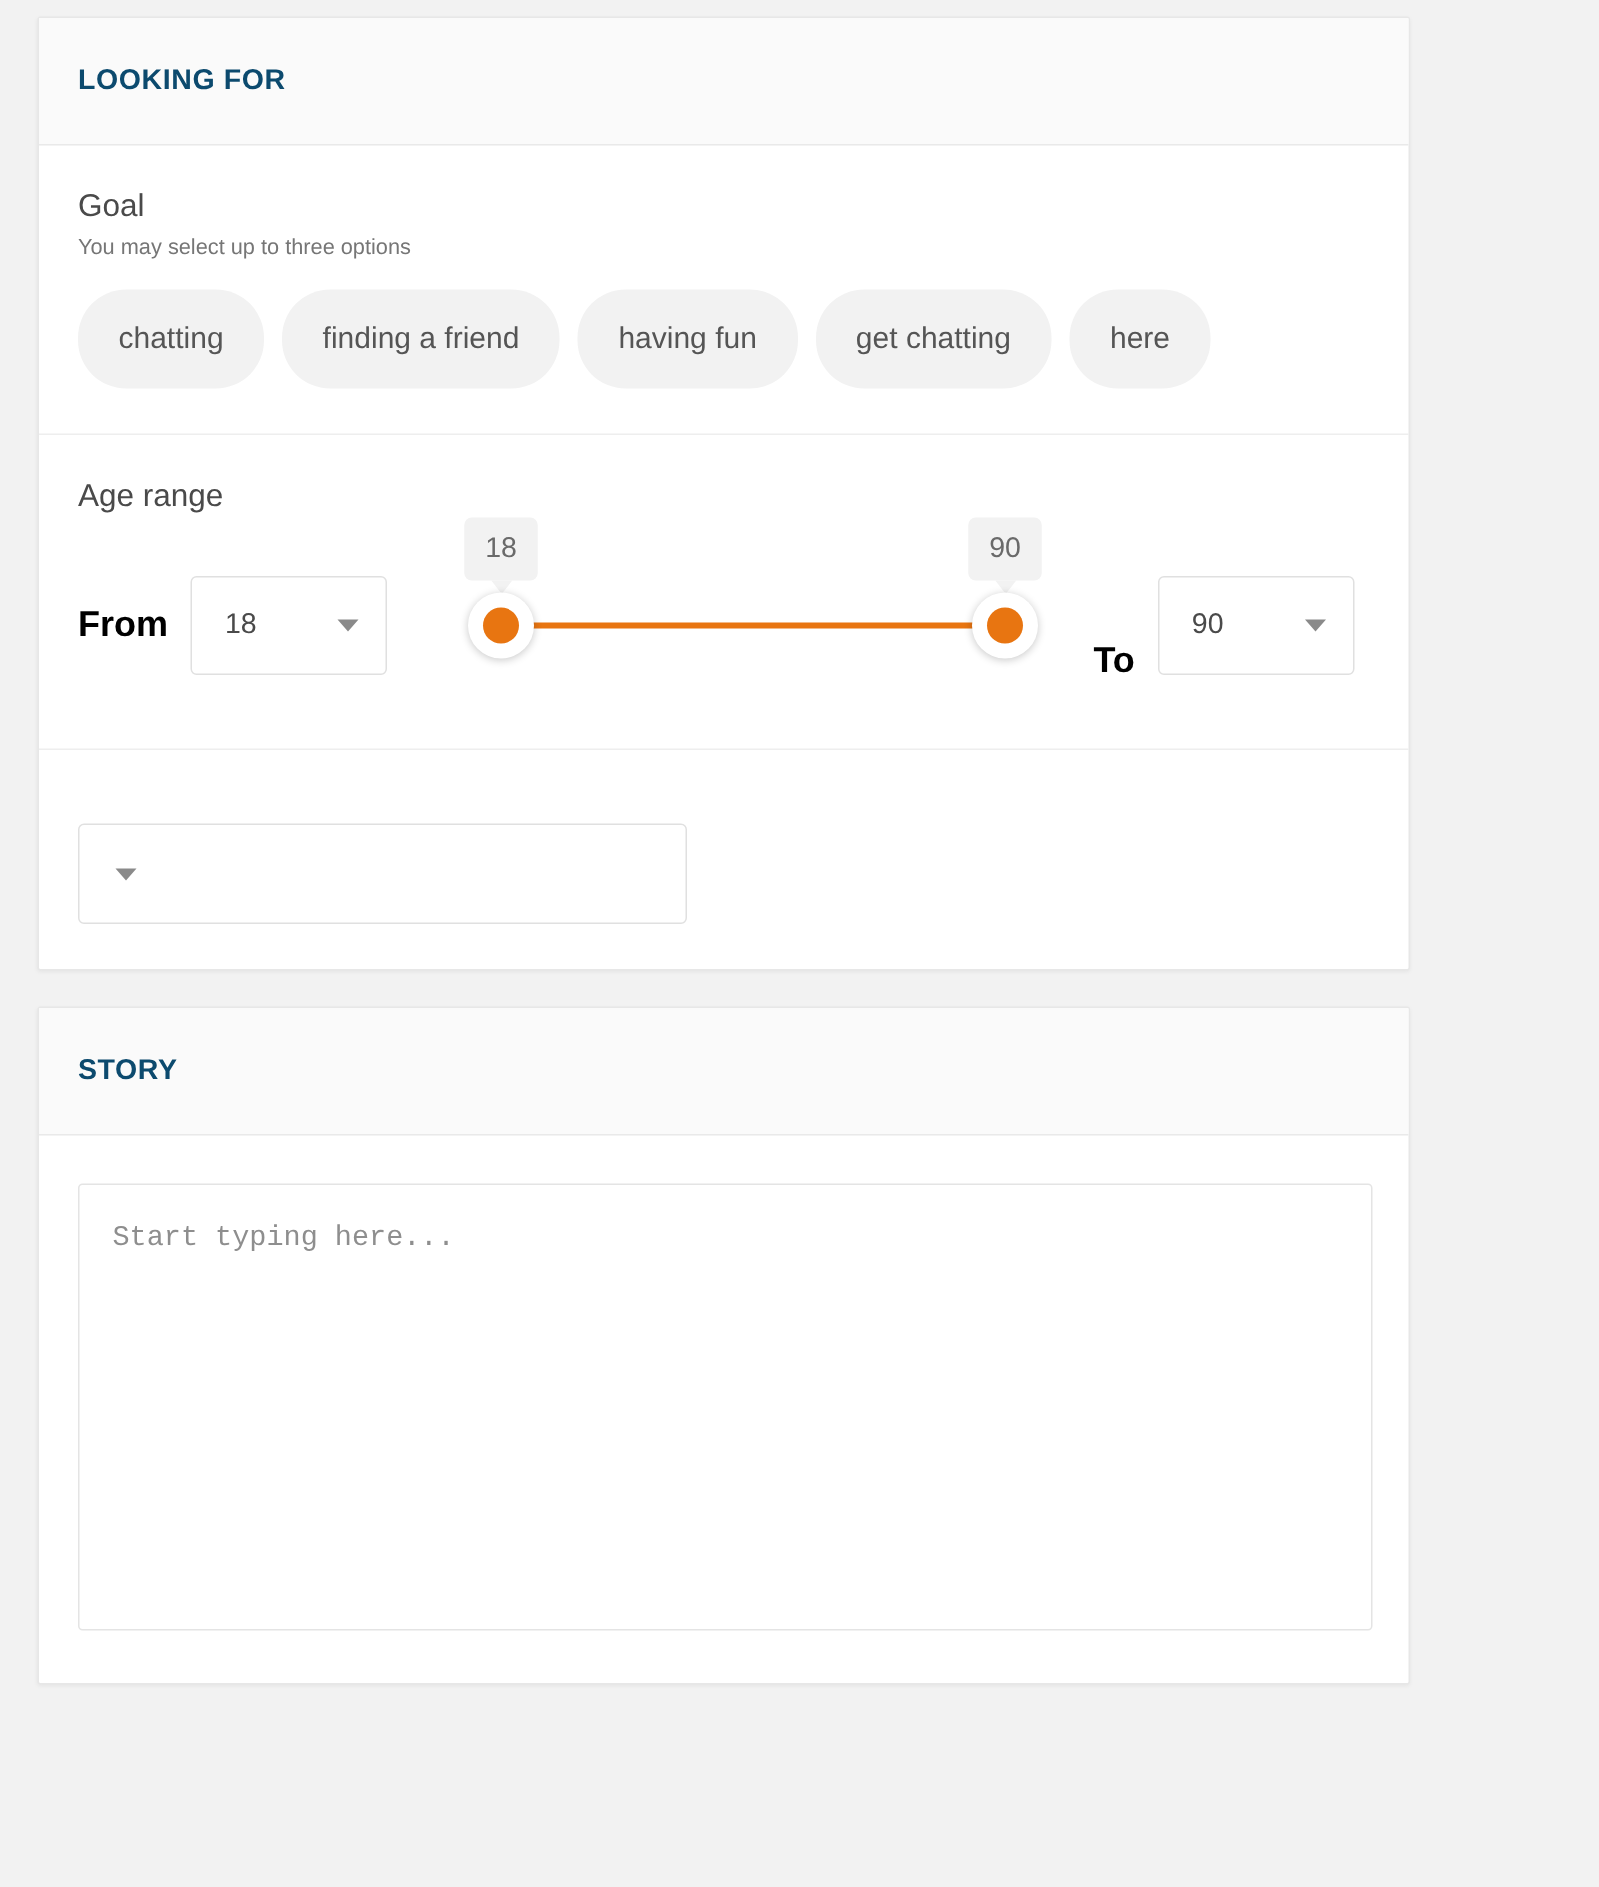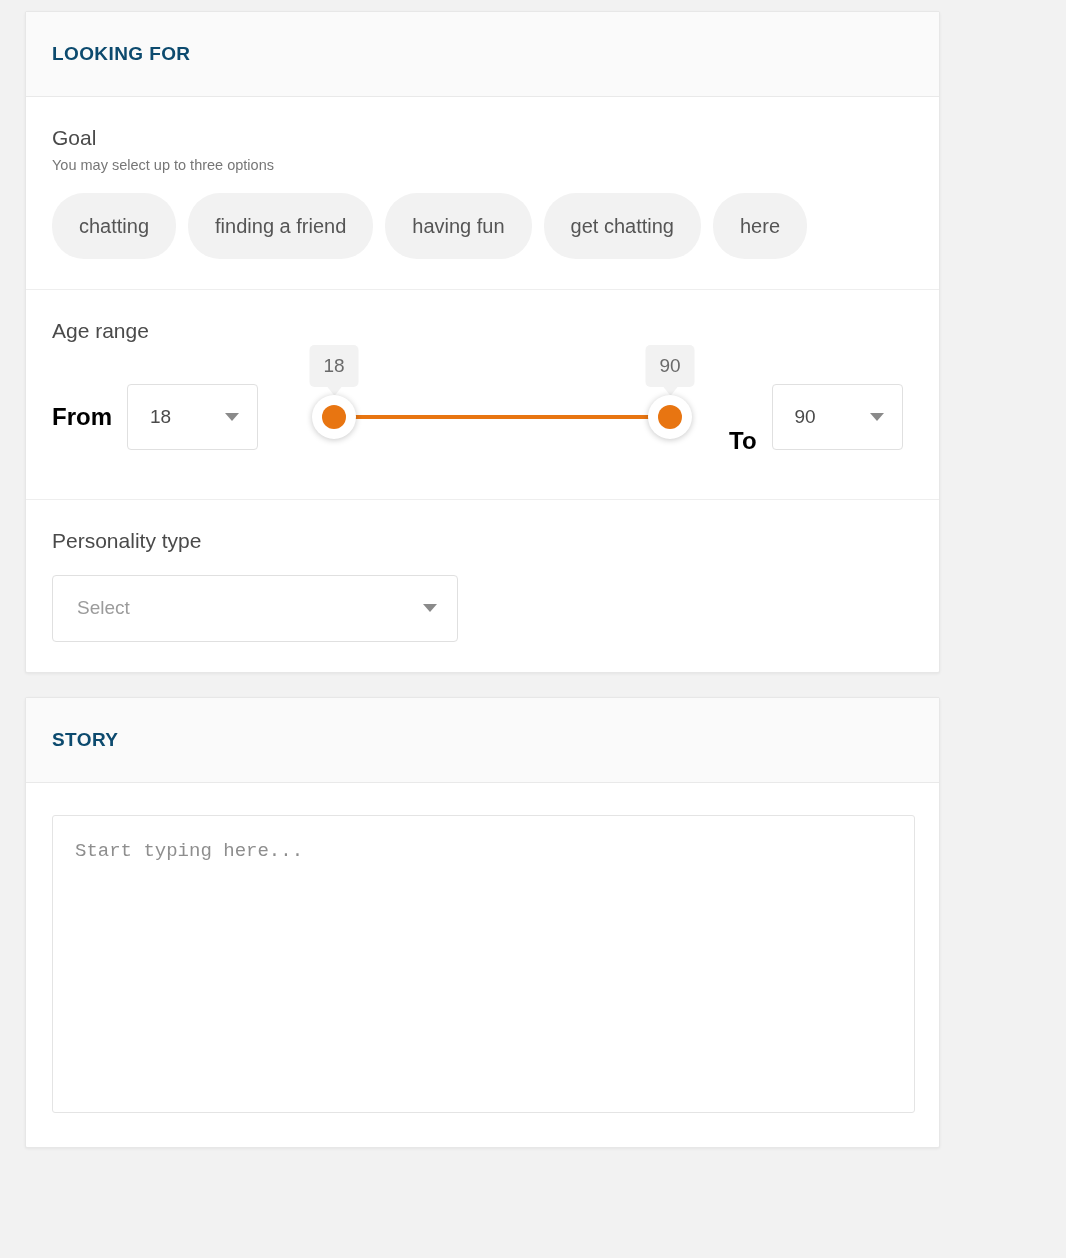--- a/index.html
+++ b/index.html
@@ -278,24 +278,22 @@
 
         <div class="select-box select-small">
           <span class="select-value">90</span>
           <span class="caret"></span>
         </div>
 
       </div>
     </div>
 
     <div class="section">
-      <div class="section-label">Personality type</div>
 
       <div class="select-box select-wide">
-        <span class="select-placeholder">Select</span>
         <span class="caret"></span>
       </div>
     </div>
 
   </div>
 
   <div class="card">
 
     <div class="card-header">
       <span class="card-header-title">STORY</span>

